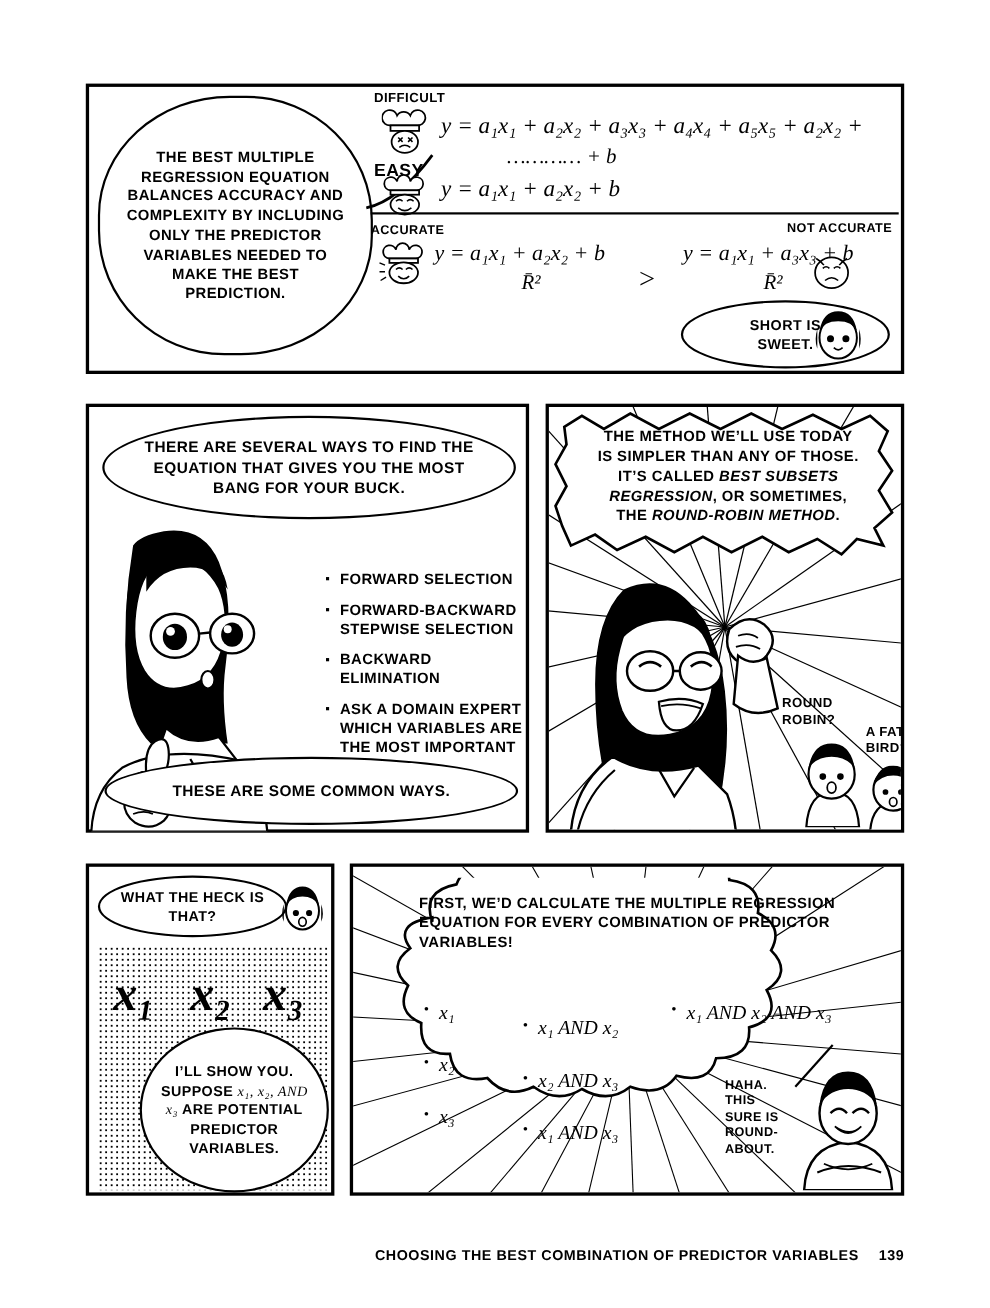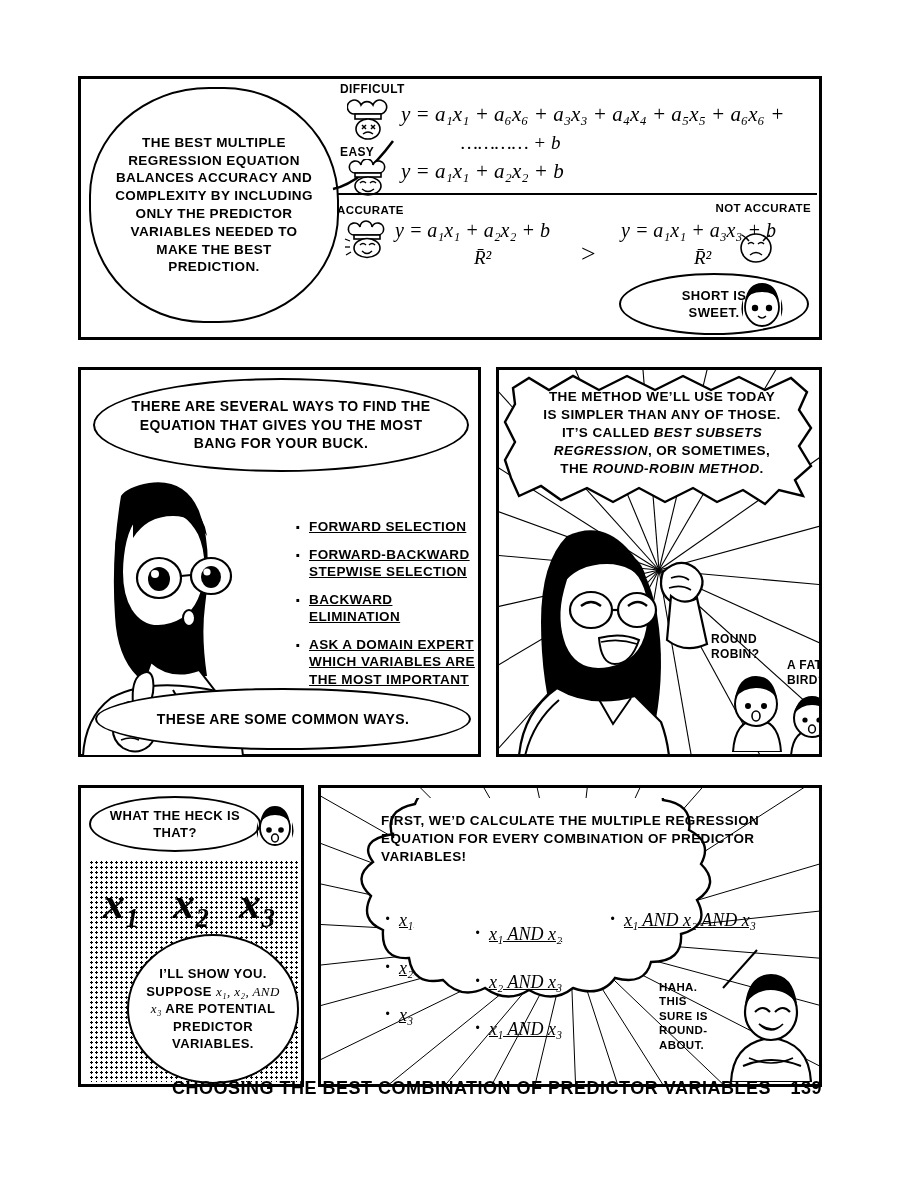--- a/index.html
+++ b/index.html
@@ -17,21 +17,21 @@
 
   
   .math{font-family:"Liberation Serif",serif;font-style:italic;}
 
   
   .tone{background-image:radial-gradient(#000 1px, transparent 1.15px);background-size:5px 5px;}
 
   .footer{position:absolute;left:0;right:0;text-align:right;font-weight:700;letter-spacing:.5px;}
 
   ul.plainlist{list-style:none;margin:0;padding:0;}
-  ul.plainlist li{position:relative;padding-left:18px;margin-bottom:10px;text-decoration:underline;}
+  ul.plainlist li{position:relative;padding-left:18px;margin-bottom:10px;}
   ul.plainlist li:before{content:"·";position:absolute;left:4px;top:-4px;font-size:20px;font-weight:700;}
 </style>
 </head>
 <body>
 
 <div class="page">
 
   <div class="panel" style="left:78px;top:76px;width:744px;height:264px;">
 
     <div class="bubble cap" style="left:8px;top:8px;width:250px;height:236px;border-radius:48% 46% 48% 46%/46% 48% 46% 48%;font-size:13.5px;padding:14px 18px;">
@@ -48,24 +48,24 @@
       <path d="M8,16 a7,7 0 1,1 6,-9 a7,7 0 0,1 12,0 a7,7 0 1,1 6,9 z" fill="#fff" stroke="#000" stroke-width="1.6"></path>
       <rect x="8" y="16" width="26" height="5" fill="#fff" stroke="#000" stroke-width="1.6"></rect>
       <ellipse cx="21" cy="31" rx="12" ry="10" fill="#fff" stroke="#000" stroke-width="1.6"></ellipse>
       <line x1="15" y1="27" x2="19" y2="31" stroke="#000" stroke-width="1.4"></line>
       <line x1="19" y1="27" x2="15" y2="31" stroke="#000" stroke-width="1.4"></line>
       <line x1="24" y1="27" x2="28" y2="31" stroke="#000" stroke-width="1.4"></line>
       <line x1="28" y1="27" x2="24" y2="31" stroke="#000" stroke-width="1.4"></line>
       <path d="M16,36 q5,-4 10,0" fill="none" stroke="#000" stroke-width="1.4"></path>
     </svg>
 
-    <div class="math" style="position:absolute;left:320px;top:23px;font-size:21px;">y = a₁x₁ + a₆x₆ + a₃x₃ + a₄x₄ + a₅x₅ + a₆x₆ +</div>
+    <div class="math" style="position:absolute;left:320px;top:23px;font-size:21px;">y = a₁x₁ + a₂x₂ + a₃x₃ + a₄x₄ + a₅x₅ + a₂x₂ +</div>
     <div class="math" style="position:absolute;left:380px;top:53px;font-size:19px;">………… + b</div>
 
-    <div class="cap" style="position:absolute;left:259px;top:66px;font-size:12px;">EASY</div>
+    <div class="cap" style="position:absolute;left:259px;top:66px;font-size:16px;">EASY</div>
 
     <svg style="position:absolute;left:266px;top:80px;width:42px;height:38px;">
       <path d="M8,14 a6,6 0 1,1 6,-8 a6,6 0 0,1 12,0 a6,6 0 1,1 6,8 z" fill="#fff" stroke="#000" stroke-width="1.6"></path>
       <rect x="8" y="14" width="26" height="4" fill="#fff" stroke="#000" stroke-width="1.6"></rect>
       <ellipse cx="21" cy="27" rx="13" ry="9" fill="#fff" stroke="#000" stroke-width="1.6"></ellipse>
       <path d="M13,24 q3,-3 6,0" fill="none" stroke="#000" stroke-width="1.4"></path>
       <path d="M23,24 q3,-3 6,0" fill="none" stroke="#000" stroke-width="1.4"></path>
       <path d="M15,30 q6,5 12,0" fill="none" stroke="#000" stroke-width="1.4"></path>
     </svg>
 
@@ -360,18 +360,18 @@
       <ellipse cx="46" cy="42" rx="26" ry="28" fill="#fff" stroke="#000" stroke-width="2.2"></ellipse>
       <path d="M20,34 q4,-30 26,-30 q22,0 26,30 q-10,-14 -26,-14 q-16,0 -26,14z" fill="#000"></path>
       <path d="M30,42 q8,-8 15,0" fill="none" stroke="#000" stroke-width="2.2"></path>
       <path d="M50,42 q8,-8 15,0" fill="none" stroke="#000" stroke-width="2.2"></path>
       <path d="M34,54 q12,12 24,0 q-10,10 -24,0z" fill="#000" stroke="#000" stroke-width="1.6"></path>
       <path d="M18,96 q28,-12 58,0" fill="none" stroke="#000" stroke-width="2"></path>
       <path d="M24,88 q22,10 44,0" fill="none" stroke="#000" stroke-width="1.6"></path>
     </svg>
   </div>
 
-  <div class="footer cap" style="top:1077px;right:78px;font-size:18px;">
+  <div class="footer cap" style="top:1132px;right:78px;font-size:13px;">
     <span>CHOOSING THE BEST COMBINATION OF PREDICTOR VARIABLES</span>
     <span style="margin-left:14px;">139</span>
   </div>
 
 </div>
 
 </body></html>

